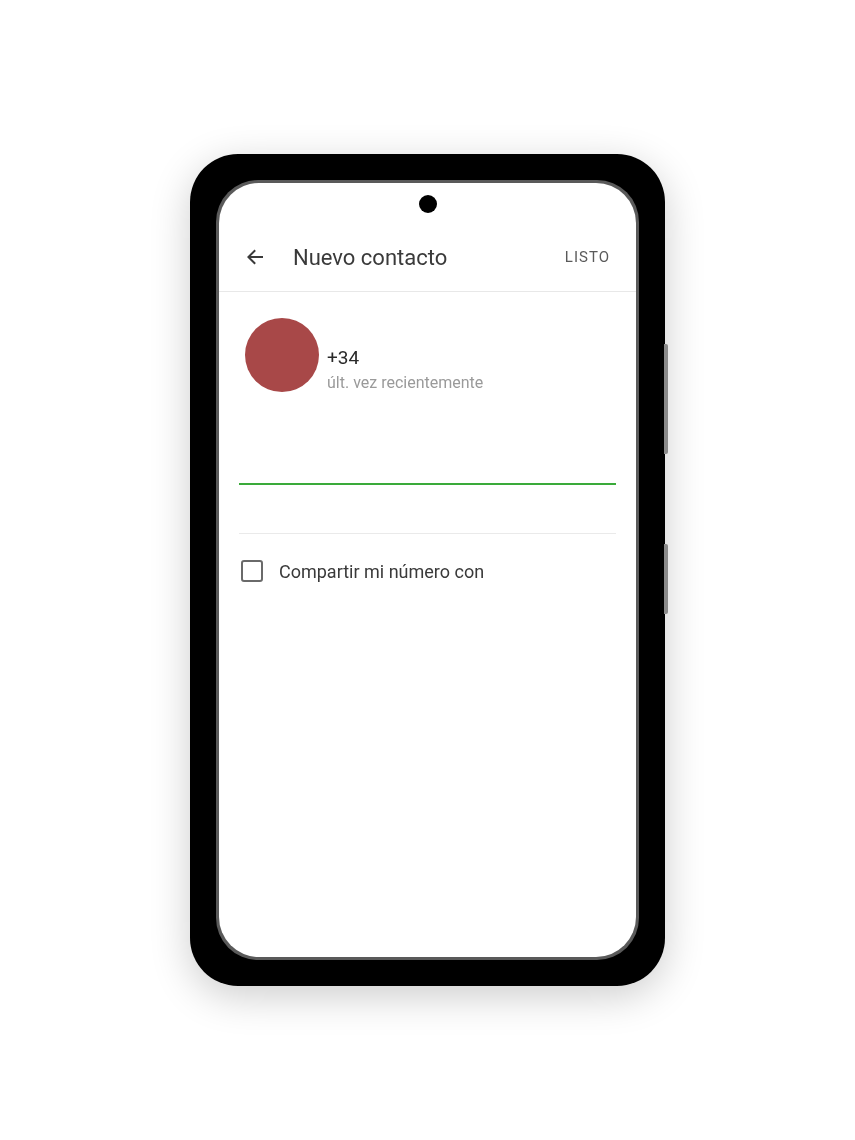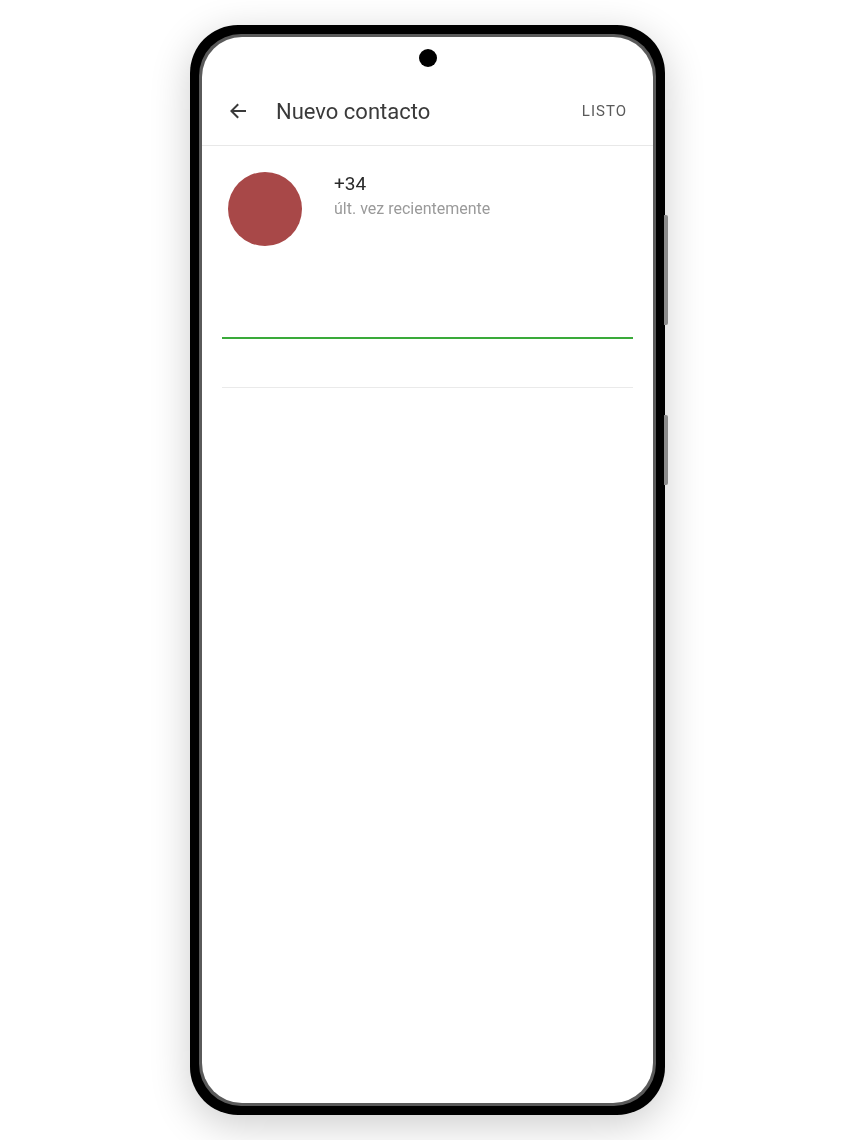--- a/index.html
+++ b/index.html
@@ -11,24 +11,24 @@
       font-family: -apple-system, BlinkMacSystemFont, 'Segoe UI', Roboto, sans-serif;
       background: #ffffff;
       width: 855px;
       height: 1140px;
       display: flex;
       align-items: center;
       justify-content: center;
     }
     .phone-frame {
       width: 475px;
-      height: 1090px;
+      height: 832px;
       background: #000;
       border-radius: 48px;
-      padding: 9px;
+      padding: 26px;
       position: relative;
       box-shadow: 0 10px 40px rgba(0,0,0,0.2);
     }
     .phone-frame-inner {
       width: 100%;
       height: 100%;
       background: #5a5a5a;
       border-radius: 42px;
       padding: 3px;
     }
@@ -94,23 +94,23 @@
     .done-btn {
       font-size: 15px;
       letter-spacing: 1px;
       color: #5a5a5a;
       cursor: pointer;
       padding: 8px;
       text-align: right;
     }
     .contact-row {
       display: flex;
-      align-items: flex-start;
+      align-items: flex-end;
       padding: 26px 26px 26px 26px;
-      gap: 32px;
+      gap: 8px;
     }
     .avatar {
       width: 74px;
       height: 74px;
       border-radius: 50%;
       flex-shrink: 0;
     }
     .contact-info {
       display: flex;
       flex-direction: column;
@@ -186,16 +186,20 @@
           <div class="contact-status">últ. vez recientemente</div>
         </div>
       </div>
 
       <div class="input-area">
         <input class="name-input" type="text" value="" style="">
       </div>
 
       <div class="divider"></div>
 
+      <div class="share-row">
+        <div class="checkbox"></div>
+        <div class="share-label">Compartir mi número con</div>
+      </div>
 
     </div>
   </div>
 </div>
 
 </body></html>

